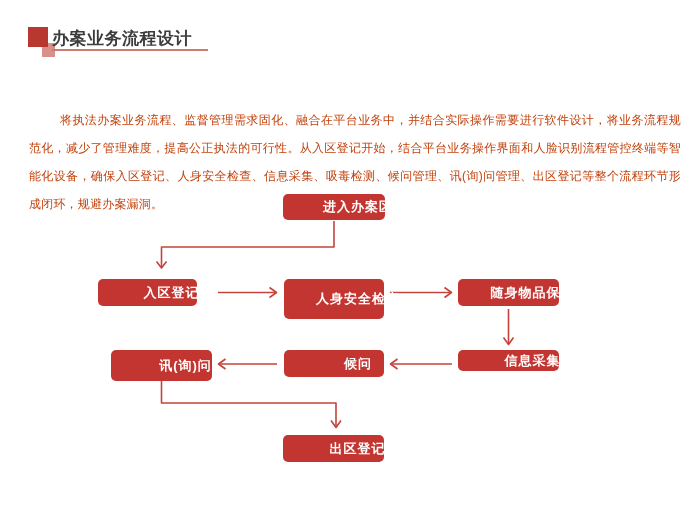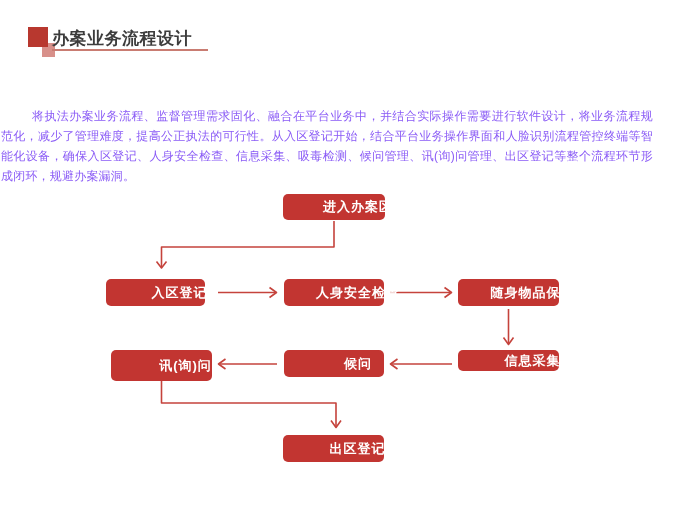--- a/index.html
+++ b/index.html
@@ -19,33 +19,33 @@
   .title-icon{position:absolute;left:28px;top:27px;width:28px;height:30px;}
   .title-icon .sq-small{position:absolute;left:14px;top:16px;width:13px;height:14px;background:var(--accent-light);}
   .title-icon .sq-big{position:absolute;left:0;top:0;width:20px;height:20px;background:var(--accent-dark);}
   .page-title{
     position:absolute;left:52px;top:28px;font-size:17px;line-height:22px;
     color:#3C3C3C;font-weight:600;letter-spacing:.5px;white-space:nowrap;
   }
   .title-underline{position:absolute;left:52px;top:49px;width:156px;height:2px;background:var(--underline);}
   
   .intro{
-    position:absolute;left:1px;top:106px;width:652px;
-    font-size:12px;line-height:20px;color:#8b5cf6;
+    position:absolute;left:29px;top:106px;width:652px;
+    font-size:12px;line-height:28px;color:#c2410c;
     text-align:justify;text-indent:31px;letter-spacing:.2px;
   }
   
   .flow-node{
     position:absolute;background:var(--node-color);border-radius:5px;
     color:#ffffff;font-size:13px;font-weight:bold;letter-spacing:1px;
     display:flex;align-items:center;justify-content:center;white-space:nowrap;padding-left:48px;
   }
   .n-enter{left:283px;top:194px;width:102px;height:26px;}
-  .n-reg-in{left:106px;top:279px;width:99px;height:27px;}
-  .n-security{left:284px;top:279px;width:100px;height:27px;}
+  .n-reg-in{left:98px;top:279px;width:99px;height:27px;}
+  .n-security{left:284px;top:279px;width:100px;height:40px;}
   .n-belongings{left:458px;top:279px;width:101px;height:27px;}
   .n-info{left:458px;top:350px;width:101px;height:21px;}
   .n-waiting{left:284px;top:350px;width:100px;height:27px;}
   .n-interrogation{left:111px;top:350px;width:101px;height:31px;}
   .n-reg-out{left:283px;top:435px;width:101px;height:27px;}
   .connectors{position:absolute;left:0;top:0;width:689px;height:532px;pointer-events:none;}
   .connectors path{fill:none;stroke:var(--arrow-color);stroke-width:1.6;stroke-linejoin:round;stroke-linecap:butt;}
   .flow-caption{
     position:absolute;left:0;top:487px;width:689px;text-align:center;
     font-size:11px;color:#595959;letter-spacing:1px;

